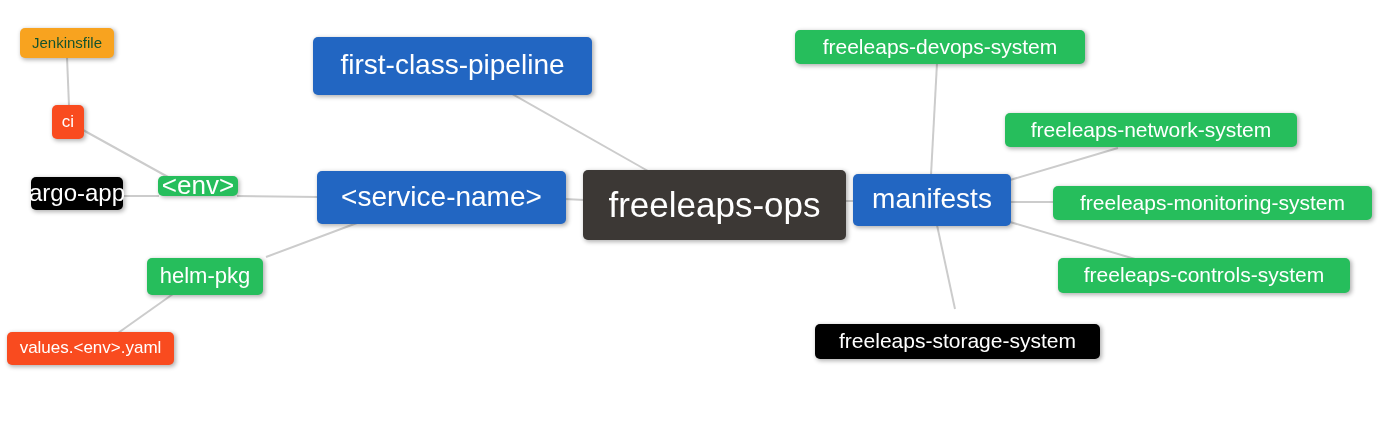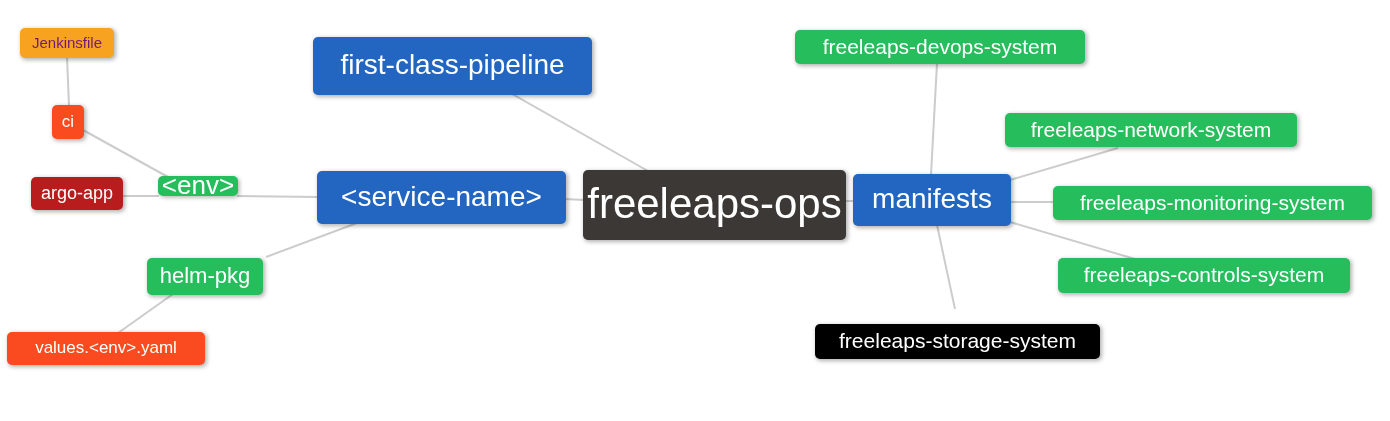--- a/index.html
+++ b/index.html
@@ -53,29 +53,29 @@
       <line x1="500" y1="87" x2="648" y2="171" stroke="#cccccc" stroke-width="2"></line>
       <line x1="564" y1="199" x2="585" y2="200" stroke="#cccccc" stroke-width="2"></line>
       <line x1="845" y1="201" x2="854" y2="201" stroke="#cccccc" stroke-width="2"></line>
       <line x1="931" y1="175" x2="937" y2="63" stroke="#cccccc" stroke-width="2"></line>
       <line x1="1010" y1="180" x2="1118" y2="148" stroke="#cccccc" stroke-width="2"></line>
       <line x1="1010" y1="202" x2="1054" y2="202" stroke="#cccccc" stroke-width="2"></line>
       <line x1="1010" y1="222" x2="1135" y2="259" stroke="#cccccc" stroke-width="2"></line>
       <line x1="937" y1="225" x2="955" y2="309" stroke="#cccccc" stroke-width="2"></line>
     </svg>
   <div id="nodes-layer">
-      <div class="node" style="left: 583px; top: 170px; width: 263px; height: 70px; font-size: 42px; background: rgb(60, 56, 53); color: rgb(255, 255, 255);">freeleaps-ops</div>
+      <div class="node" style="left: 583px; top: 170px; width: 263px; height: 70px; font-size: 35px; background: rgb(60, 56, 53); color: rgb(255, 255, 255);">freeleaps-ops</div>
       <div class="node" style="left: 313px; top: 37px; width: 279px; height: 58px; font-size: 28px; background: rgb(34, 102, 194); color: rgb(255, 255, 255);">first-class-pipeline</div>
       <div class="node" style="left: 317px; top: 171px; width: 249px; height: 53px; font-size: 28px; background: rgb(34, 102, 194); color: rgb(255, 255, 255);">&lt;service-name&gt;</div>
       <div class="node" style="left: 853px; top: 174px; width: 158px; height: 52px; font-size: 28px; background: rgb(34, 102, 194); color: rgb(255, 255, 255);">manifests</div>
       <div class="node" style="left: 158px; top: 176px; width: 80px; height: 20px; font-size: 26px; background: rgb(38, 190, 92); color: rgb(255, 255, 255);">&lt;env&gt;</div>
       <div class="node" style="left: 147px; top: 258px; width: 116px; height: 37px; font-size: 22px; background: rgb(38, 190, 92); color: rgb(255, 255, 255);">helm-pkg</div>
       <div class="node" style="left: 52px; top: 105px; width: 32px; height: 34px; font-size: 17px; background: rgb(249, 75, 31); color: rgb(255, 255, 255);">ci</div>
-      <div class="node" style="left: 31px; top: 177px; width: 92px; height: 33px; font-size: 18px; background: #b91c1c; color: rgb(255, 255, 255);">argo-app</div>
-      <div class="node" style="left: 7px; top: 332px; width: 198px; height: 33px; font-size: 17px; background: rgb(249, 75, 31); color: rgb(255, 255, 255);">values.&lt;env&gt;.yaml</div>
-      <div class="node" style="left: 20px; top: 28px; width: 94px; height: 30px; font-size: 15px; background: rgb(248, 163, 31); color: #701a75; text-align: right;">Jenkinsfile</div>
+      <div class="node" style="left: 31px; top: 177px; width: 92px; height: 33px; font-size: 24px; background: #000000; color: rgb(255, 255, 255);">argo-app</div>
+      <div class="node" style="left: 7px; top: 332px; width: 167px; height: 33px; font-size: 17px; background: rgb(249, 75, 31); color: rgb(255, 255, 255);">values.&lt;env&gt;.yaml</div>
+      <div class="node" style="left: 20px; top: 28px; width: 94px; height: 30px; font-size: 15px; background: rgb(248, 163, 31); color: #14532d; text-align: right;">Jenkinsfile</div>
       <div class="node" style="left: 795px; top: 30px; width: 290px; height: 34px; font-size: 21px; background: rgb(38, 190, 92); color: rgb(255, 255, 255); text-align: right;">freeleaps-devops-system</div>
       <div class="node" style="left: 1005px; top: 113px; width: 292px; height: 34px; font-size: 21px; background: rgb(38, 190, 92); color: rgb(255, 255, 255);">freeleaps-network-system</div>
       <div class="node" style="left: 1053px; top: 186px; width: 319px; height: 34px; font-size: 21px; background: rgb(38, 190, 92); color: rgb(255, 255, 255);">freeleaps-monitoring-system</div>
       <div class="node" style="left: 1058px; top: 258px; width: 292px; height: 35px; font-size: 21px; background: rgb(38, 190, 92); color: rgb(255, 255, 255);">freeleaps-controls-system</div>
       <div class="node" style="left: 815px; top: 308px; width: 285px; height: 35px; font-size: 21px; background: #000000; color: rgb(255, 255, 255); margin-top: 16px;">freeleaps-storage-system</div>
     </div>
 </div>
 
 </body></html>

